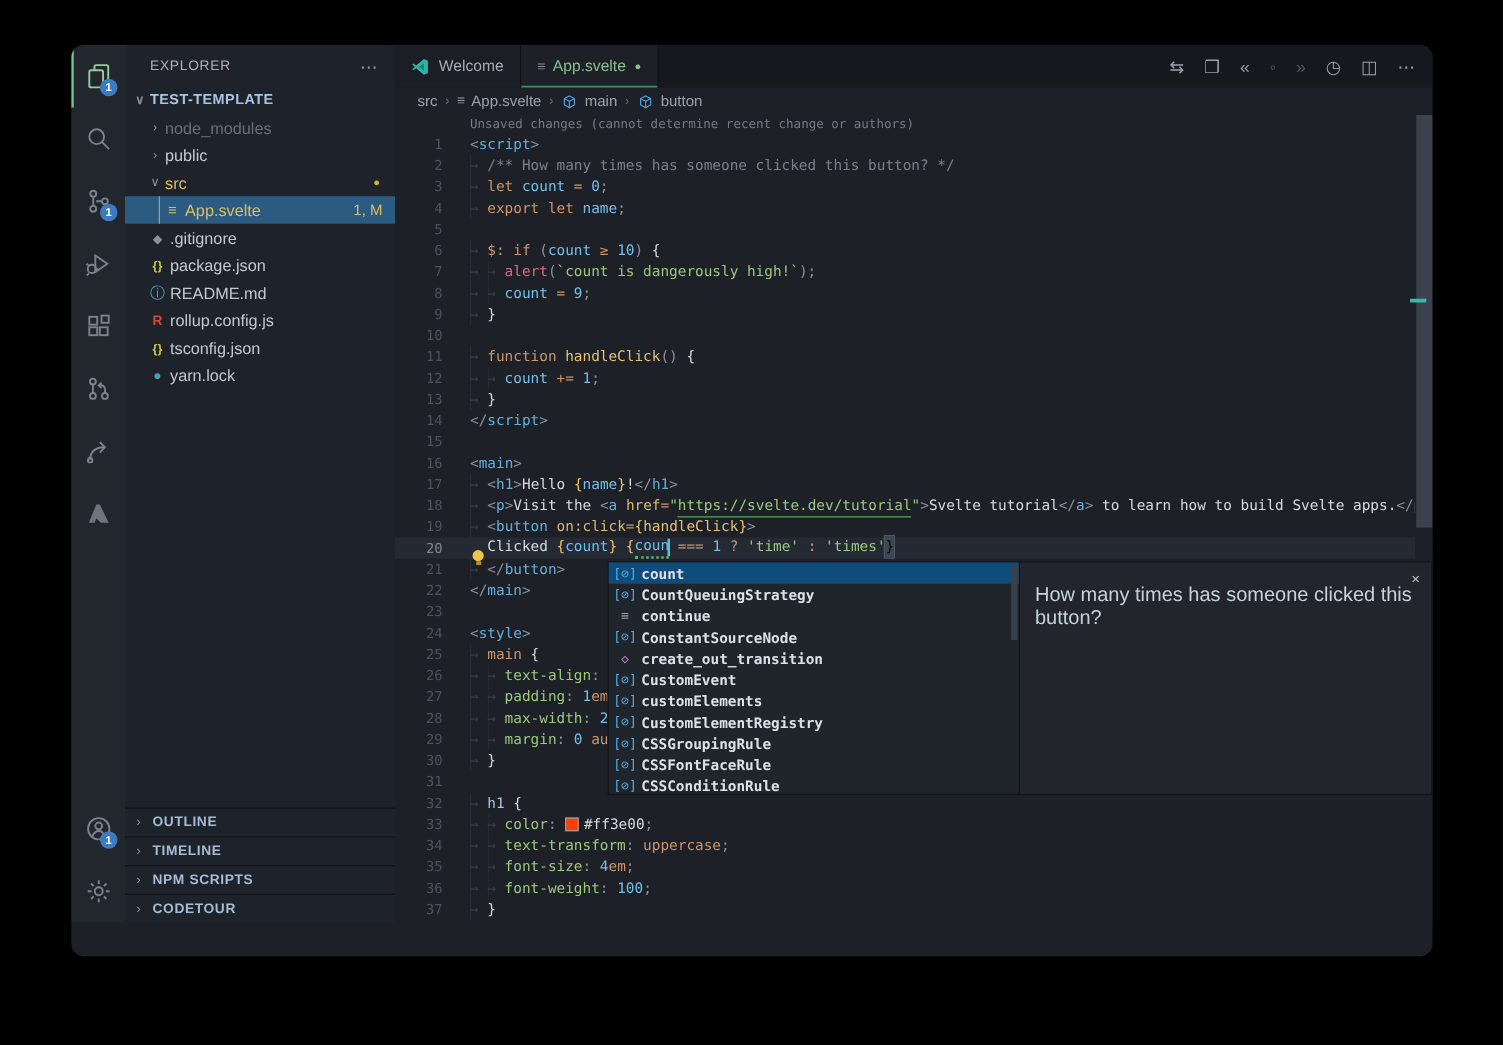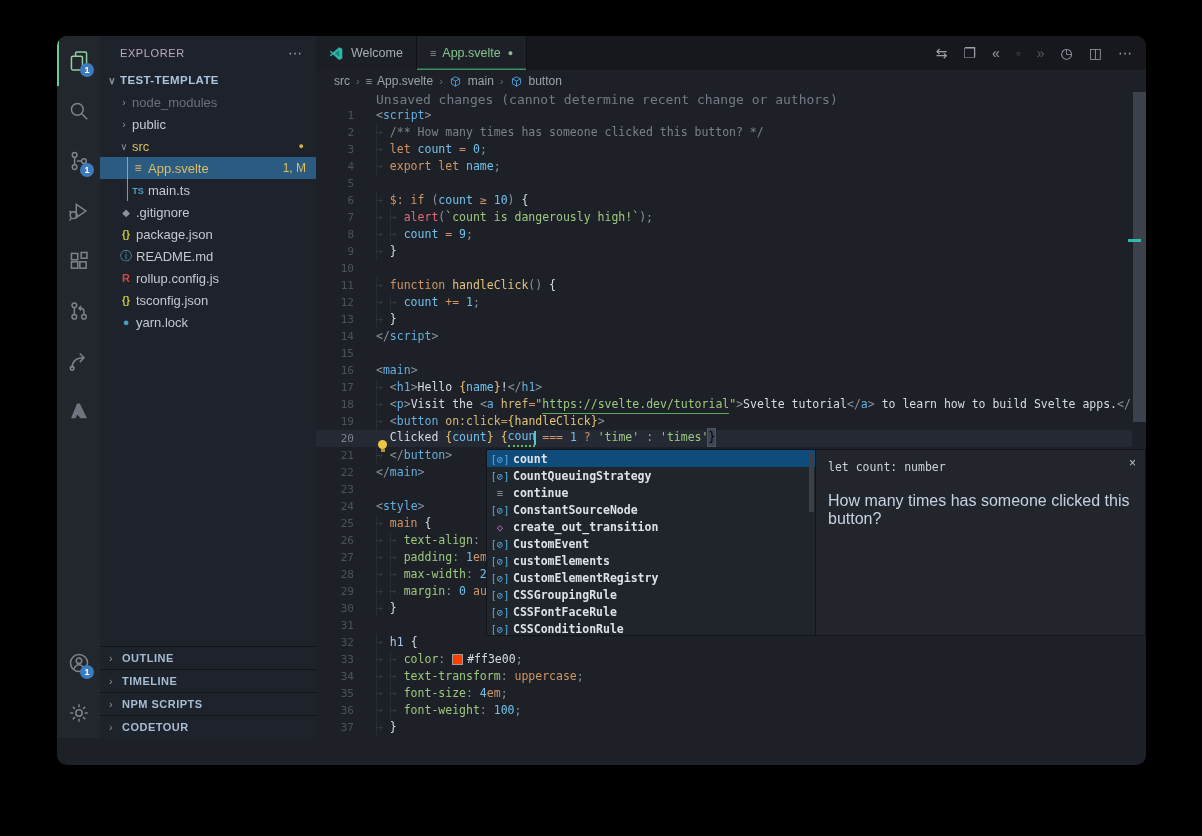--- a/index.html
+++ b/index.html
@@ -55,21 +55,21 @@
     gap:16px;padding-right:14px;}
   .tb-icon{color:#9aa0a8;font-size:14px;}
   .tb-icon.dim{color:#565c66;}
   .breadcrumbs{height:22px;display:flex;align-items:center;gap:6px;padding-left:18px;
     font-size:12px;color:#9aa2ab;}
   .bc-sep{color:#646b75;font-size:11px;}
   .bc-ic{font-size:11px;color:#9aa2ab;}
   
   .code{position:relative;flex:1;font-family:"DejaVu Sans Mono",monospace;font-size:11.5px;
     line-height:17px;overflow:hidden;}
-  .blame{height:15px;padding-left:60px;font-size:13px;color:#757b85;line-height:15px;}
+  .blame{height:15px;padding-left:60px;font-size:10px;color:#757b85;line-height:15px;}
   .cl{display:flex;height:17px;white-space:pre;}
   .cl.cur{background:#242934;align-items:flex-end;}
   .ln{width:38px;flex-shrink:0;text-align:right;color:#4c525c;font-size:11px;}
   .cl.cur .ln{color:#7d8591;}
   .lc{padding-left:22px;display:flex;align-items:center;}
   .iu{display:inline-block;width:2ch;color:#373e48;box-shadow:inset 1px 0 0 #262c35;}
   .caret{display:inline-block;width:2px;height:14px;background:#53c6d6;margin:0 -1px;}
   .swatch{display:inline-block;width:9px;height:9px;margin-right:4px;border:1px solid #9b9b9b;}
   .bulb{display:inline-block;width:2ch;position:relative;}
   .bulb i{position:absolute;left:2px;top:2px;width:9px;height:9px;border-radius:50%;background:#eec643;}
@@ -203,25 +203,20 @@
           <div class="row d1 mod">
             <span class="chev">∨</span>
             <span class="lbl">src</span>
             <span class="dot">●</span>
           </div>
           <div class="row d2 mod sel">
             <span class="guide"></span>
             <span class="ficon"><span style="color:#ddbd62">≡</span></span>
             <span class="lbl">App.svelte</span>
             <span class="badge-txt">1, M</span>
-          </div>
-          <div class="row d2">
-            <span class="guide"></span>
-            <span class="ficon"><span style="color:#4f9fc8;font-size:9px;font-weight:bold;">TS</span></span>
-            <span class="lbl">main.ts</span>
           </div>
           <div class="row d1">
             <span class="ficon"><span style="color:#8a9199;font-size:10px;">◆</span></span>
             <span class="lbl">.gitignore</span>
           </div>
           <div class="row d1">
             <span class="ficon"><span style="color:#cbcb41;font-weight:bold;font-size:10px;">{}</span></span>
             <span class="lbl">package.json</span>
           </div>
           <div class="row d1">
@@ -395,19 +390,18 @@
           <div class="sg-row">
             <span class="sg-ic"><span class="ic-var">[⊘]</span></span>
             <span>CSSFontFaceRule</span>
           </div>
           <div class="sg-row">
             <span class="sg-ic"><span class="ic-var">[⊘]</span></span>
             <span>CSSConditionRule</span>
           </div>
         </div>
       <div class="docpanel">
-        <div class="doc-sig">let count: number</div>
         <div class="doc-body">How many times has someone clicked this button?</div>
         <div class="doc-close">×</div>
       </div>
     </div>
   </div>
 </div>
 
 </body></html>

